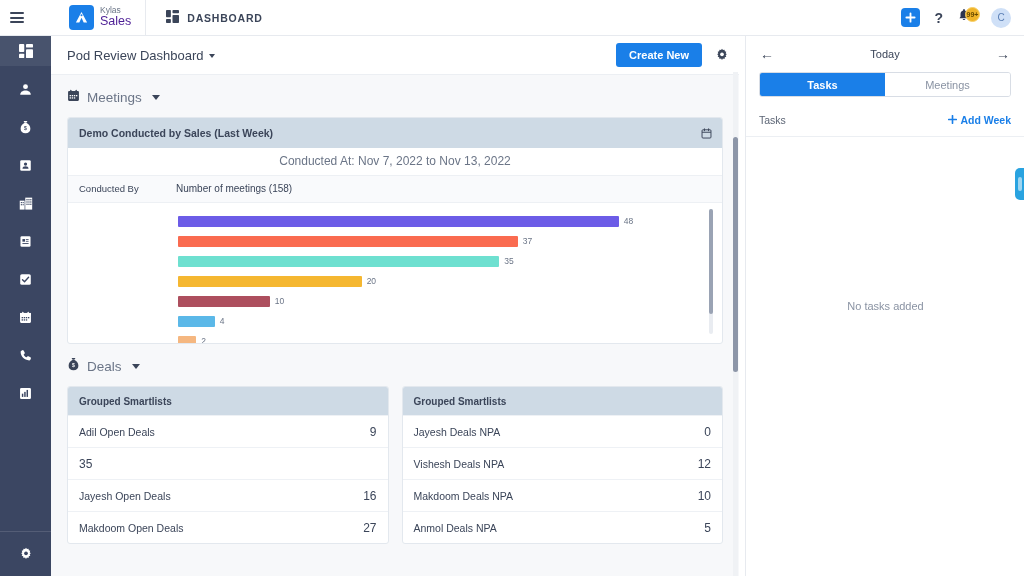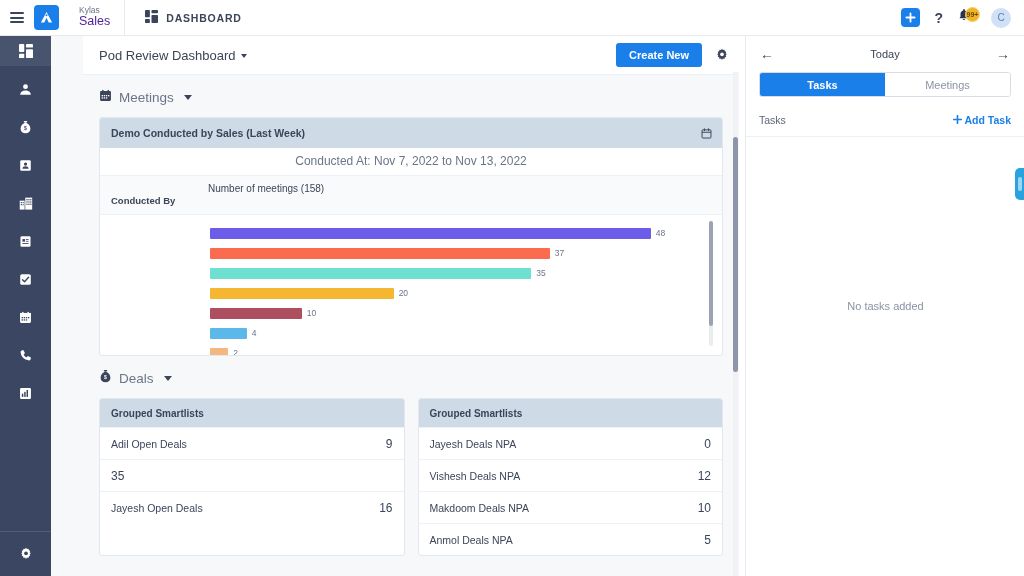--- a/index.html
+++ b/index.html
@@ -19,21 +19,21 @@
     display: flex; align-items: center;
     z-index: 40;
   }
   .hamburger {
     width: 14px; height: 11px; margin-left: 10px; margin-right: 10px;
     display: flex; flex-direction: column; justify-content: space-between;
     cursor: pointer;
   }
   .hamburger span { display: block; height: 2px; background: #3b4559; border-radius: 1px; }
 
-  .brand { display: flex; align-items: center; gap: 20px; padding-right: 14px; }
+  .brand { display: flex; align-items: center; gap: 6px; padding-right: 14px; margin-left: 35px; }
   .brand-logo {
     width: 25px; height: 25px; border-radius: 4px; background: #1a7fe8;
     display: flex; align-items: center; justify-content: center;
   }
   .brand-text { line-height: 1.08; }
   .brand-text .l1 { font-size: 8.5px; color: #6b7587; }
   .brand-text .l2 { font-size: 12.5px; color: #4c1d95; }
 
   .topdiv { width: 1px; height: 36px; background: #e7eaef; }
 
@@ -84,21 +84,20 @@
   }
   .side-item.active { background: #4a557414; background: rgba(255,255,255,0.07); }
   .side-spacer { flex: 1; }
   .side-bottom-divider { width: 51px; height: 1px; background: rgba(255,255,255,0.13); }
 
   
   .main {
     position: absolute; top: 36px; left: 51px; width: 688px; height: 540px;
     background: #f7f8fa;
     overflow: hidden;
-    padding-left: 32px;
   }
   .dash-header {
     height: 39px; background: #ffffff;
     display: flex; align-items: center; padding: 0 10px 0 16px;
     border-bottom: 1px solid #eceff3;
   }
   .dash-title { font-size: 13px; color: #3b4559; cursor: pointer; }
   .caret-dn {
     display: inline-block; margin-left: 5px;
     border-left: 3.5px solid transparent; border-right: 3.5px solid transparent;
@@ -135,21 +134,21 @@
   .card-head .cicon { margin-left: auto; cursor: pointer; display:flex; }
 
   .conducted-at {
     text-align: center; font-size: 12px; color: #6b7587;
     padding: 6px 0 7px; border-bottom: 1px solid #edf0f4;
   }
   .chart-colhead {
     display: flex; padding: 7px 0 8px 11px;
     border-bottom: 1px solid #edf0f4; background: #f9fafc;
   }
-  .chart-colhead .c1 { width: 97px; font-size: 9.5px; font-weight: bold; color: #3b4559; margin-top: 12px; }
+  .chart-colhead .c1 { width: 97px; font-size: 9.5px; font-weight: normal; color: #3b4559; }
   .chart-colhead .c2 { font-size: 10px; font-weight: normal; color: #3b4559; }
 
   .chart-body {
     position: relative;
     height: 140px; padding: 8px 14px 8px 0;
     overflow: hidden;
   }
   .bar-row { display: flex; align-items: center; height: 20px; }
   .bar-label-space { width: 110px; flex: 0 0 110px; }
   .bar {
@@ -531,20 +530,24 @@
           <span class="dname">Adil Open Deals</span>
           <span class="dval">9</span>
         </div>
         <div class="deal-row">
           <span class="dval">35</span>
         </div>
         <div class="deal-row">
           <span class="dname">Jayesh Open Deals</span>
           <span class="dval">16</span>
         </div>
+        <div class="deal-row">
+          <span class="dname">Makdoom Open Deals</span>
+          <span class="dval">27</span>
+        </div>
       </div>
       <div class="deals-col">
         <div class="deals-head">Grouped Smartlists</div>
         <div class="deal-row">
           <span class="dname">Jayesh Deals NPA</span>
           <span class="dval">0</span>
         </div>
         <div class="deal-row">
           <span class="dname">Vishesh Deals NPA</span>
           <span class="dval">12</span>
@@ -575,19 +578,19 @@
   <div class="rp-tabs">
     <div class="rp-tab active">Tasks</div>
     <div class="rp-tab inactive">Meetings</div>
   </div>
   <div class="rp-subhead">
     <span class="lbl">Tasks</span>
     <span class="rp-addtask">
       <svg width="9" height="9" viewBox="0 0 12 12">
         <path d="M6 1 V11 M1 6 H11" stroke="#1a7fe8" stroke-width="2.2" stroke-linecap="round"></path>
       </svg>
-      <span>Add Task</span>
+      <span>Add Week</span>
     </span>
   </div>
   <div class="rp-empty">No tasks added</div>
 </div>
 
 <div class="edge-tab"></div>
 
 </body></html>

